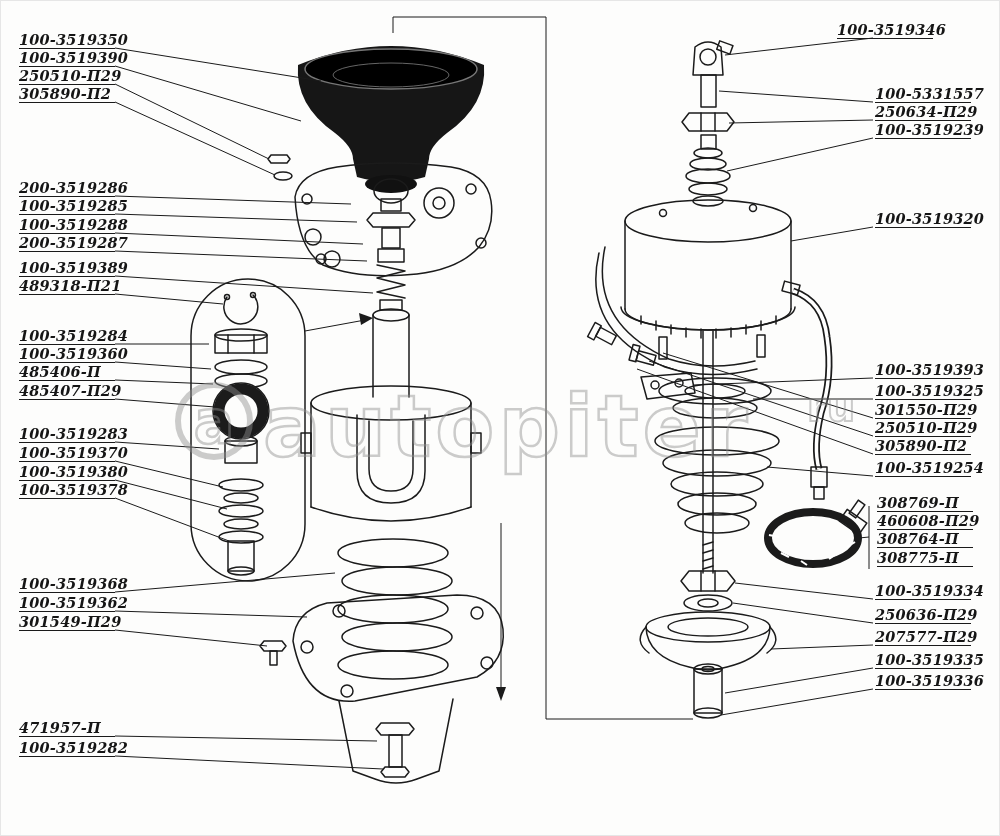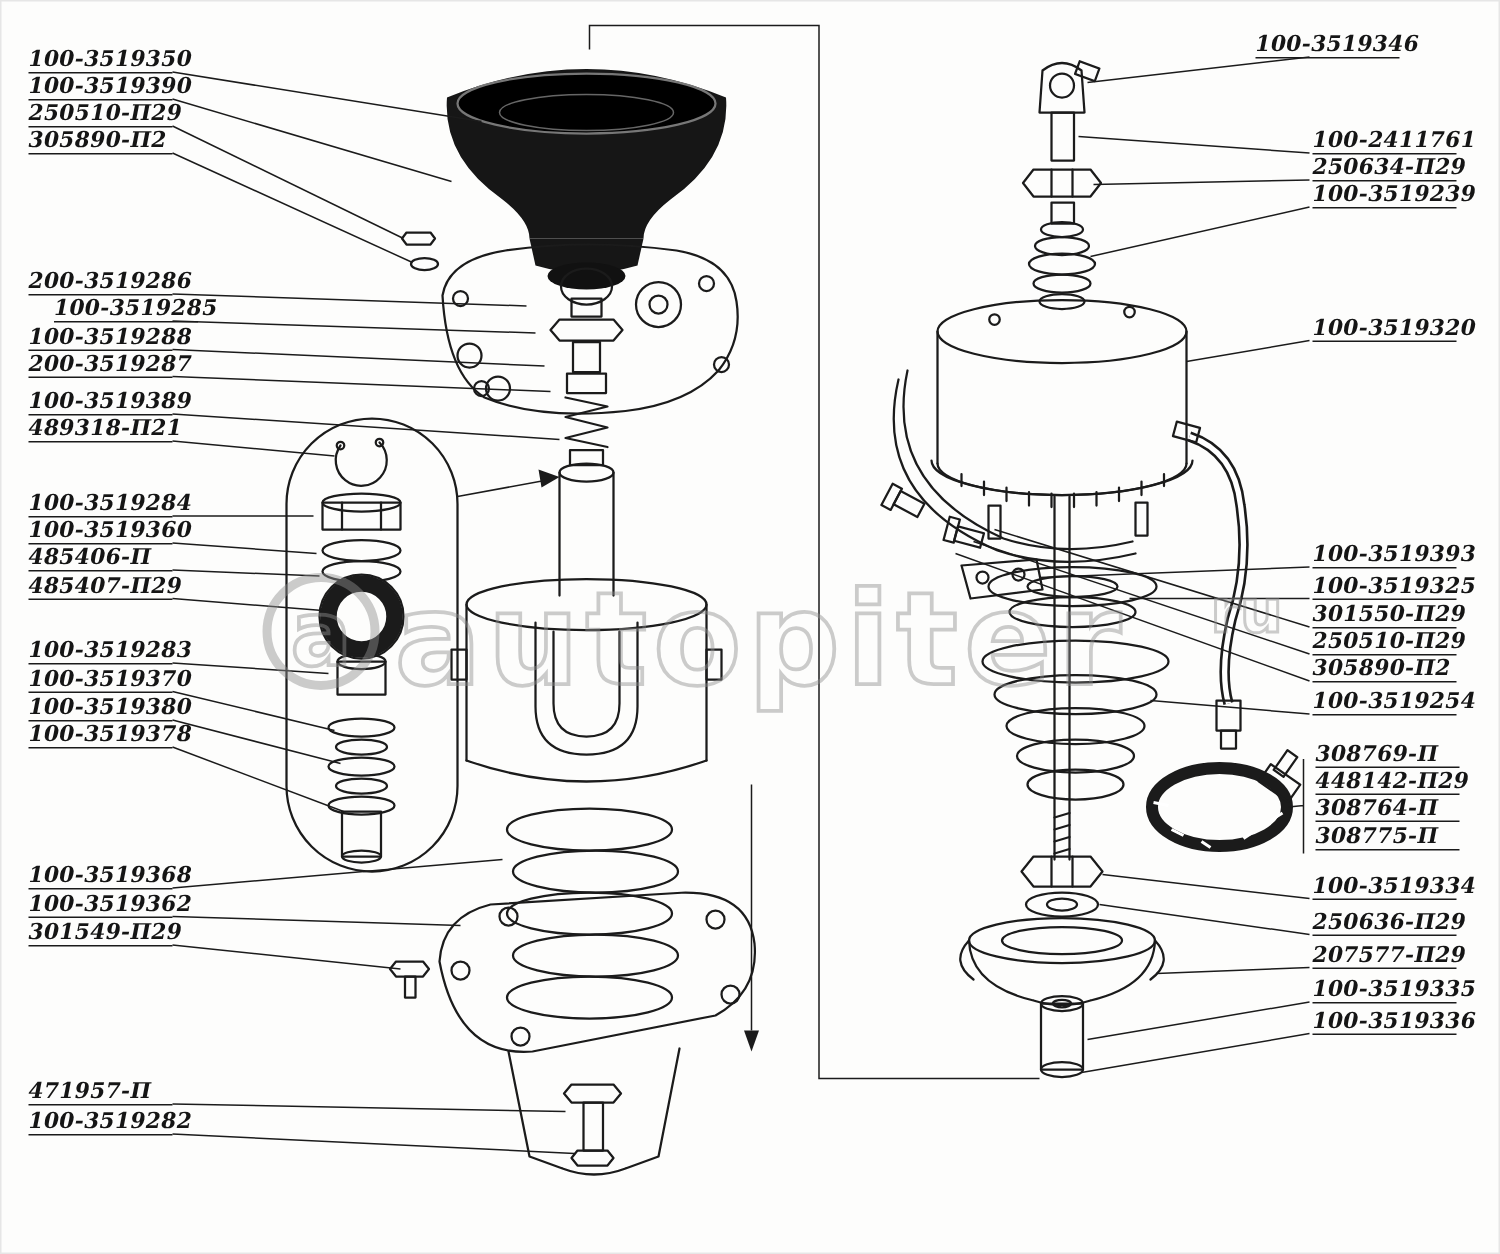--- a/index.html
+++ b/index.html
@@ -284,52 +284,52 @@
     <text class="wm" x="262" y="455" font-size="86" letter-spacing="4" stroke-width="2.5">autopiter</text>
     <text class="wm" x="806" y="420" font-size="40" stroke-width="2">ru</text>
   </g>
 </svg>
 
 <div class="lbl" style="left:18px;top:30px">100-3519350</div>
 <div class="lbl" style="left:18px;top:48px">100-3519390</div>
 <div class="lbl" style="left:18px;top:66px">250510-П29</div>
 <div class="lbl" style="left:18px;top:84px">305890-П2</div>
 <div class="lbl" style="left:18px;top:178px">200-3519286</div>
-<div class="lbl" style="left:35px;top:196px">100-3519285</div>
+<div class="lbl" style="left:18px;top:196px">100-3519285</div>
 <div class="lbl" style="left:18px;top:215px">100-3519288</div>
 <div class="lbl" style="left:18px;top:233px">200-3519287</div>
 <div class="lbl" style="left:18px;top:258px">100-3519389</div>
 <div class="lbl" style="left:18px;top:276px">489318-П21</div>
 <div class="lbl" style="left:18px;top:326px">100-3519284</div>
 <div class="lbl" style="left:18px;top:344px">100-3519360</div>
 <div class="lbl" style="left:18px;top:362px">485406-П</div>
 <div class="lbl" style="left:18px;top:381px">485407-П29</div>
 <div class="lbl" style="left:18px;top:424px">100-3519283</div>
 <div class="lbl" style="left:18px;top:443px">100-3519370</div>
 <div class="lbl" style="left:18px;top:462px">100-3519380</div>
 <div class="lbl" style="left:18px;top:480px">100-3519378</div>
 <div class="lbl" style="left:18px;top:574px">100-3519368</div>
 <div class="lbl" style="left:18px;top:593px">100-3519362</div>
 <div class="lbl" style="left:18px;top:612px">301549-П29</div>
 <div class="lbl" style="left:18px;top:718px">471957-П</div>
 <div class="lbl" style="left:18px;top:738px">100-3519282</div>
 
 <div class="lbl" style="left:836px;top:20px">100-3519346</div>
-<div class="lbl" style="left:874px;top:84px">100-2411761</div>
+<div class="lbl" style="left:874px;top:84px">100-5331557</div>
 <div class="lbl" style="left:874px;top:102px">250634-П29</div>
 <div class="lbl" style="left:874px;top:120px">100-3519239</div>
 <div class="lbl" style="left:874px;top:209px">100-3519320</div>
 <div class="lbl" style="left:874px;top:360px">100-3519393</div>
 <div class="lbl" style="left:874px;top:381px">100-3519325</div>
 <div class="lbl" style="left:874px;top:400px">301550-П29</div>
 <div class="lbl" style="left:874px;top:418px">250510-П29</div>
 <div class="lbl" style="left:874px;top:436px">305890-П2</div>
 <div class="lbl" style="left:874px;top:458px">100-3519254</div>
 <div class="lbl" style="left:876px;top:493px">308769-П</div>
-<div class="lbl" style="left:876px;top:511px">448142-П29</div>
+<div class="lbl" style="left:876px;top:511px">460608-П29</div>
 <div class="lbl" style="left:876px;top:529px">308764-П</div>
 <div class="lbl" style="left:876px;top:548px">308775-П</div>
 <div class="lbl" style="left:874px;top:581px">100-3519334</div>
 <div class="lbl" style="left:874px;top:605px">250636-П29</div>
 <div class="lbl" style="left:874px;top:627px">207577-П29</div>
 <div class="lbl" style="left:874px;top:650px">100-3519335</div>
 <div class="lbl" style="left:874px;top:671px">100-3519336</div>
 
 
 </div>

